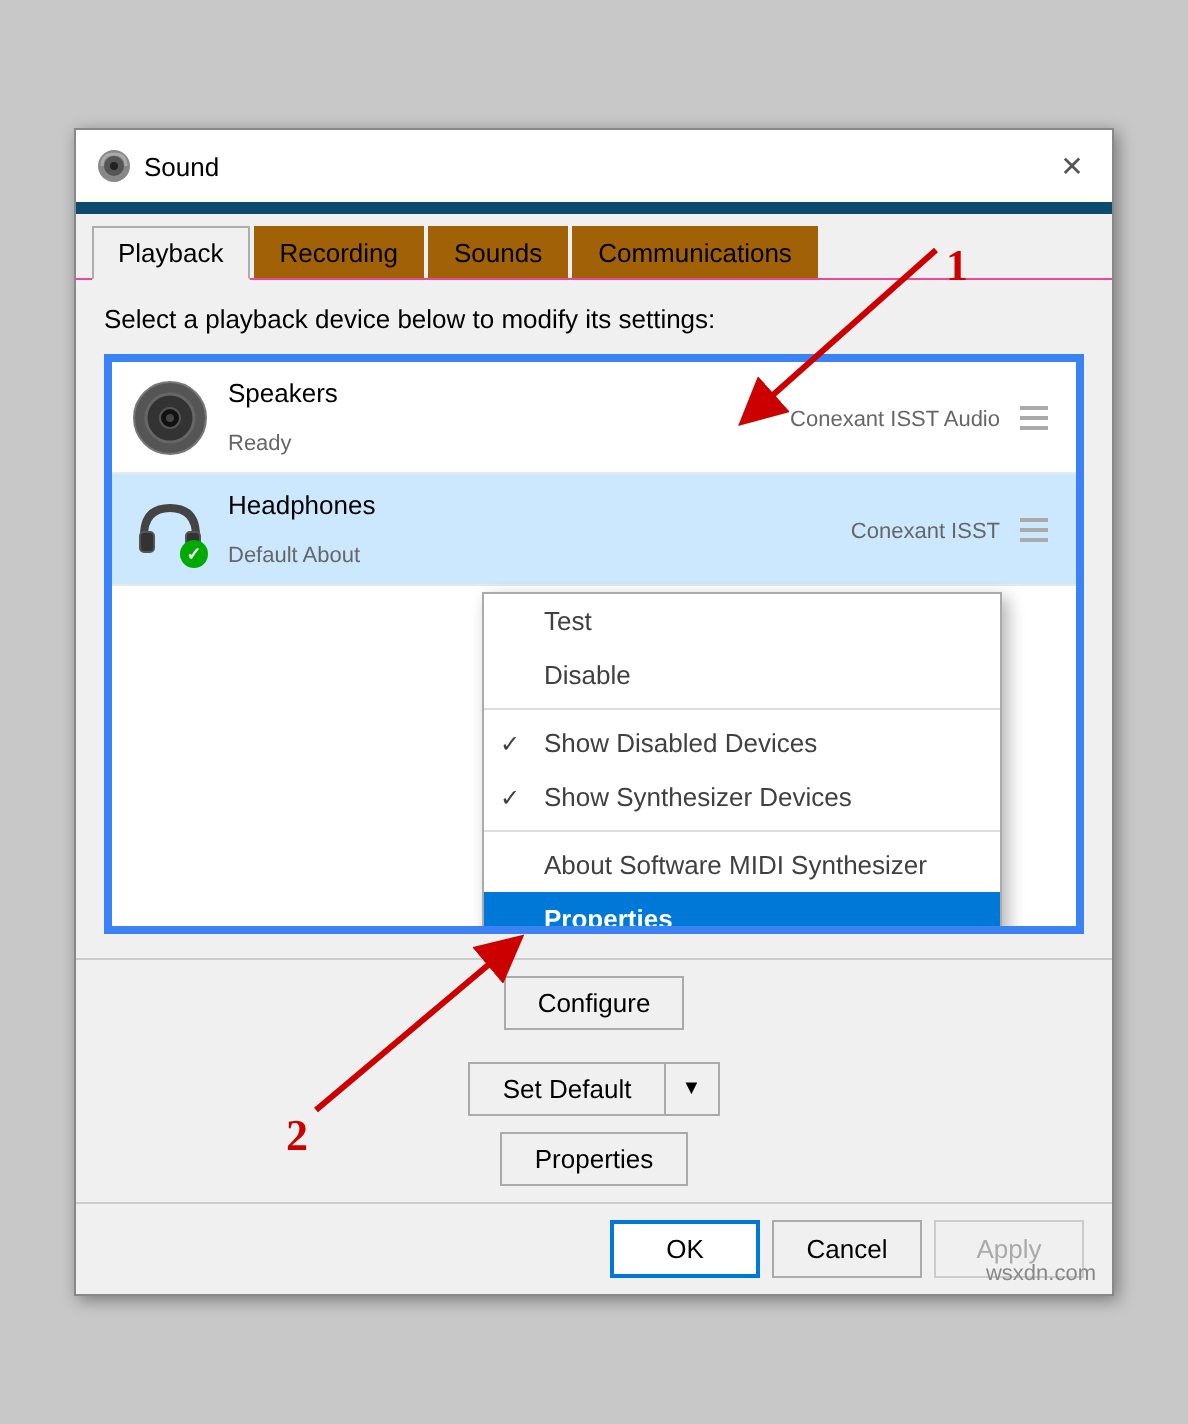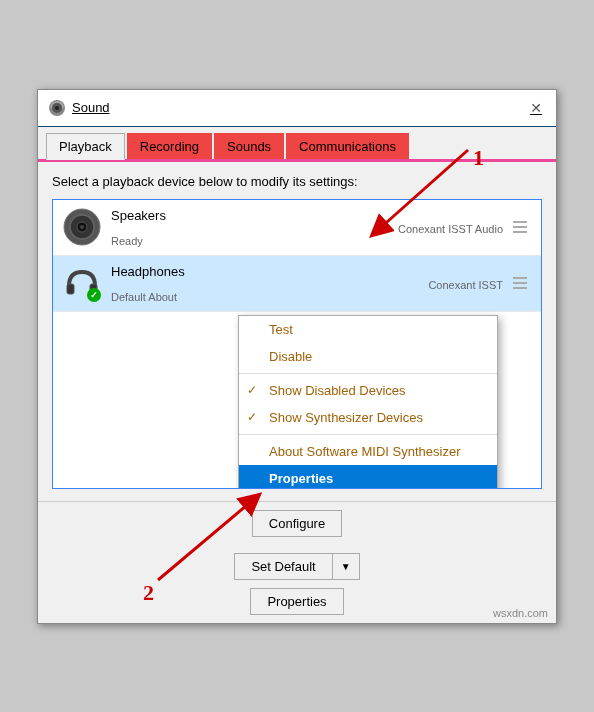--- a/index.html
+++ b/index.html
@@ -15,26 +15,25 @@
     }
     .dialog {
       width: 520px;
       background: #f0f0f0;
       border: 1px solid #888;
       box-shadow: 2px 2px 8px rgba(0,0,0,0.4);
       position: relative;
     }
     .title-bar {
       background: #ffffff;
-      border-bottom: 1px solid #0c4a6e;
+      border-bottom: 6px solid #0c4a6e;
       padding: 8px 10px;
       display: flex;
       align-items: center;
       justify-content: space-between;
-      text-decoration: underline;
     }
     .title-left {
       display: flex;
       align-items: center;
       gap: 6px;
     }
     .title-text {
       font-size: 13px;
       font-weight: normal;
       color: #000;
@@ -48,50 +47,50 @@
       cursor: pointer;
       font-size: 14px;
       color: #555;
       background: none;
       border: none;
     }
     .tabs {
       display: flex;
       background: #f0f0f0;
       padding: 6px 8px 0;
-      border-bottom: 3px solid #ec4899;
+      border-bottom: 1px solid #ec4899;
     }
     .tab {
       padding: 5px 12px;
       cursor: pointer;
       border: 1px solid transparent;
       border-bottom: none;
       margin-right: 2px;
       font-size: 13px;
-      background: #ef4444;
+      background: #a16207;
       color: #000;
     }
     .tab.active {
       background: #f0f0f0;
       border-color: #adadad;
       border-bottom: 1px solid #f0f0f0;
       margin-bottom: -1px;
       z-index: 1;
       position: relative;
     }
     .content {
       padding: 12px 14px;
     }
     .description {
       font-size: 13px;
       color: #000;
       margin-bottom: 10px;
     }
     .device-list {
-      border: 1px solid #3b82f6;
+      border: 4px solid #3b82f6;
       background: #fff;
       height: 290px;
       overflow: hidden;
       position: relative;
     }
     .device-item {
       display: flex;
       align-items: center;
       padding: 8px 10px;
       border-bottom: 1px solid #e8e8e8;
@@ -133,21 +132,21 @@
       width: 260px;
       background: #fff;
       border: 1px solid #aaa;
       box-shadow: 3px 3px 8px rgba(0,0,0,0.3);
       z-index: 100;
     }
     .menu-item {
       padding: 6px 20px 6px 30px;
       cursor: pointer;
       font-size: 13px;
-      color: #a16207;
+      color: #404040;
       display: flex;
       align-items: center;
       position: relative;
     }
     .menu-item.highlighted {
       background: #0078d7;
       color: #fff;
       font-weight: bold;
     }
     .menu-item .checkmark {
@@ -332,20 +331,25 @@
   <div class="bottom-bar">
     <button class="btn">Configure</button>
     <div style="flex:1;"></div>
     <div class="btn-group">
       <button class="btn">Set Default</button>
       <button class="btn btn-arrow">▼</button>
     </div>
     <button class="btn">Properties</button>
   </div>
 
+  <div class="footer-buttons">
+    <button class="btn btn-blue">OK</button>
+    <button class="btn">Cancel</button>
+    <button class="btn btn-disabled">Apply</button>
+  </div>
 
   <svg style="position:absolute;top:0;left:0;width:100%;height:100%;pointer-events:none;">
 
     <defs>
       <marker id="arrowhead1" markerWidth="8" markerHeight="8" refX="4" refY="4" orient="auto">
         <path d="M0,0 L8,4 L0,8 Z" fill="#cc0000"></path>
       </marker>
       <marker id="arrowhead2" markerWidth="8" markerHeight="8" refX="4" refY="4" orient="auto">
         <path d="M0,0 L8,4 L0,8 Z" fill="#cc0000"></path>
       </marker>

